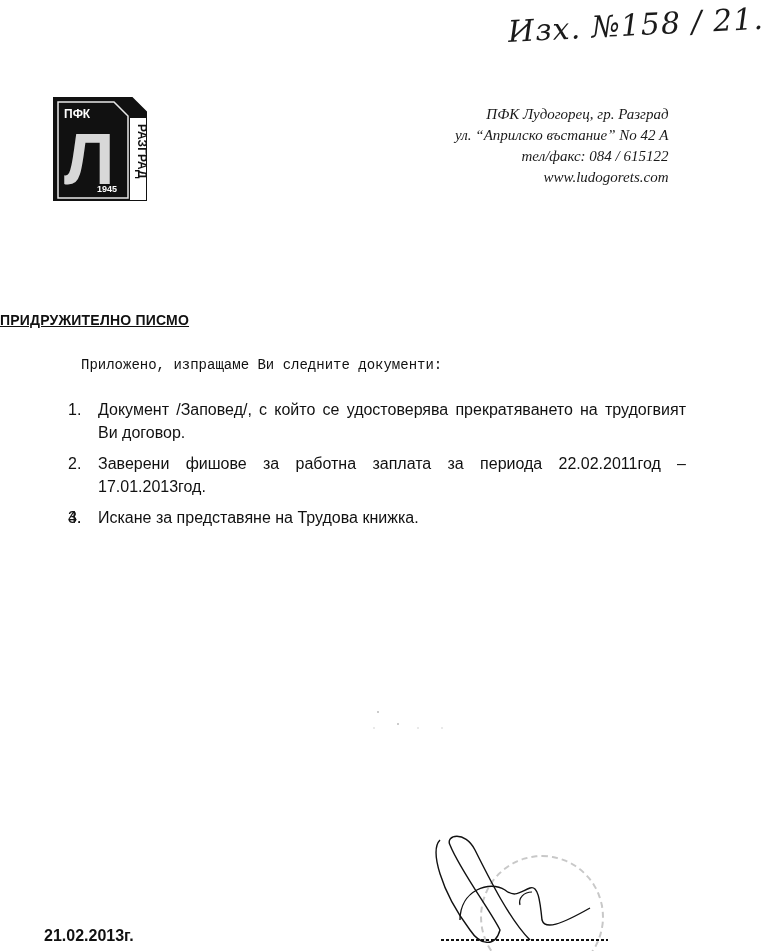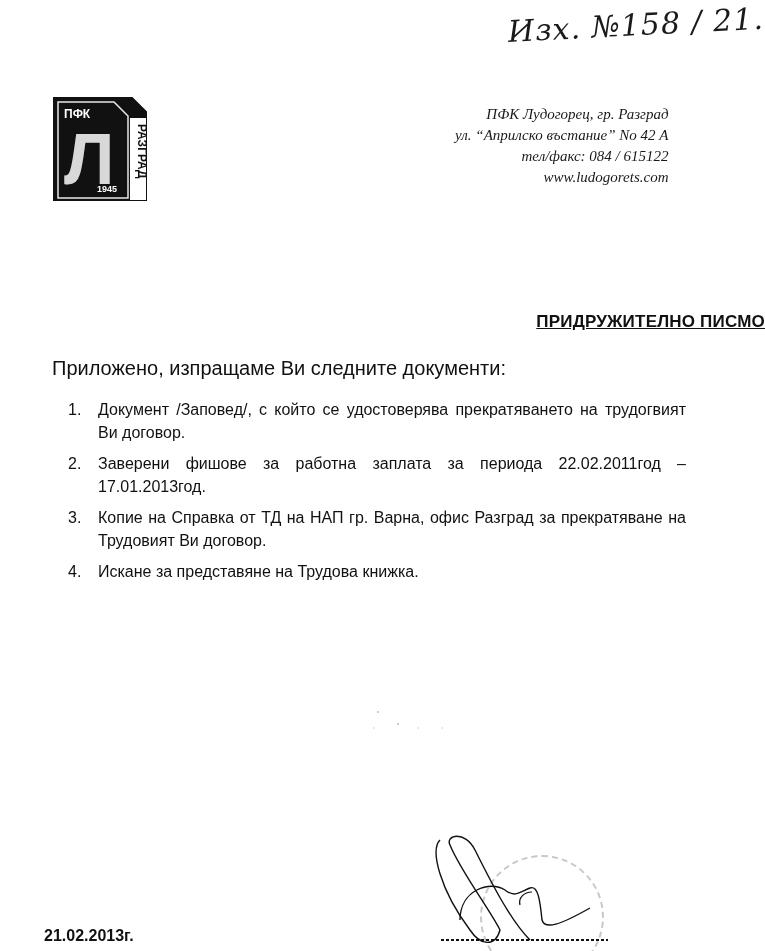--- a/index.html
+++ b/index.html
@@ -45,32 +45,33 @@
       line-height: 21px;
       color: #1a1a1a;
     }
     .letterhead div { white-space: nowrap; text-align: right; }
     .letterhead .email { text-decoration: underline; }
     .title {
       position: absolute;
       left: 0;
       width: 765px;
       top: 312px;
-      text-align: right;
+      text-align: left;
       font-weight: bold;
-      font-size: 17px;
+      font-size: 14px;
       text-decoration: underline;
       letter-spacing: 0.2px;
     }
     .intro {
       position: absolute;
-      left: 52px;
+      left: 81px;
       top: 357px;
-      font-size: 20px;
+      font-size: 14px;
       white-space: nowrap;
+      font-family: Liberation Mono, monospace;
     }
     .doc-list {
       position: absolute;
       left: 68px;
       top: 398px;
       width: 618px;
       margin: 0;
       padding: 0;
       list-style: none;
       font-size: 16px;
@@ -159,21 +160,20 @@
   <li>
     <span class="num">1.</span>
     <span>Документ /Заповед/, с който се удостоверява прекратяването на трудогвият Ви договор.</span>
   </li>
   <li>
     <span class="num">2.</span>
     <span>Заверени фишове за работна заплата за периода 22.02.2011год – 17.01.2013год.</span>
   </li>
   <li>
     <span class="num">3.</span>
-    <span>Копие на Справка от ТД на НАП гр. Варна, офис Разград за прекратяване на Трудовият Ви договор.</span>
   </li>
   <li>
     <span class="num">4.</span>
     <span>Искане за представяне на Трудова книжка.</span>
   </li>
 </ol>
 
 <svg class="scan-specks" viewBox="0 0 150 50">
   <circle cx="48" cy="12" r="1" fill="#bbb"></circle>
   <circle cx="68" cy="24" r="1" fill="#bbb"></circle>

